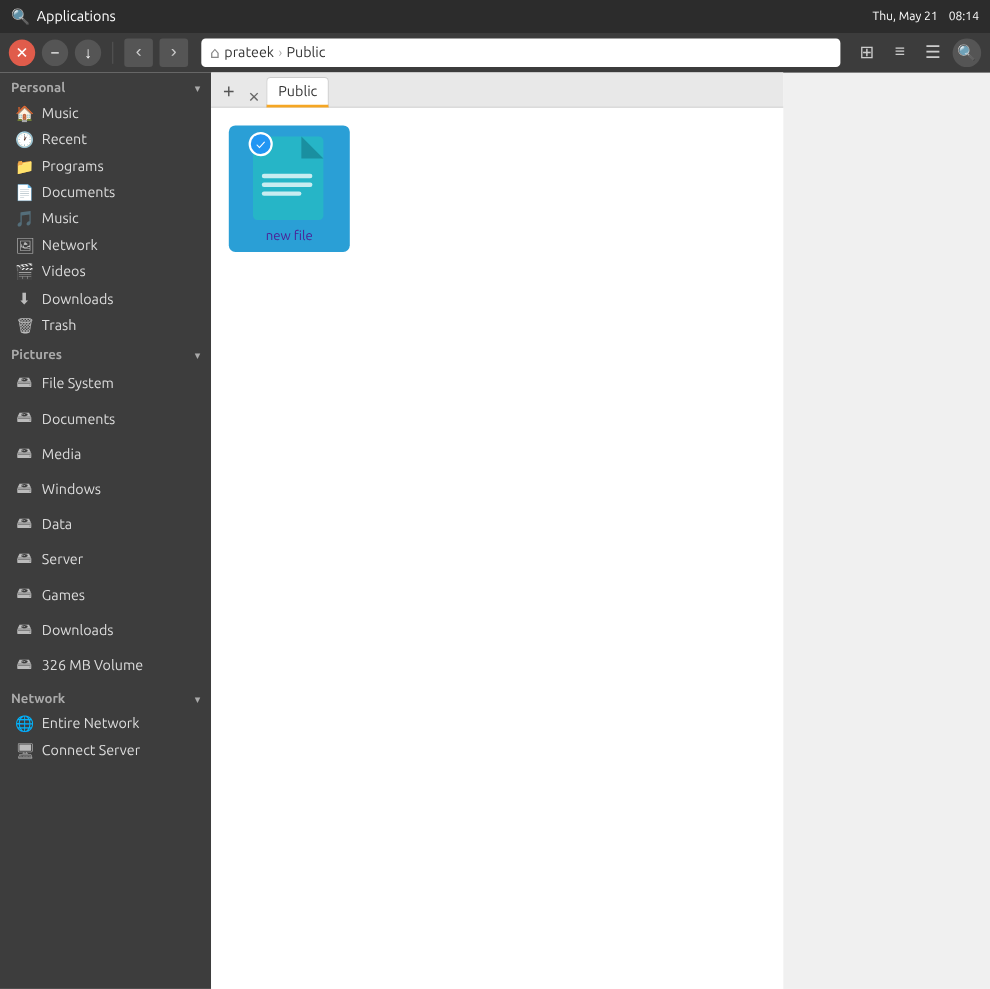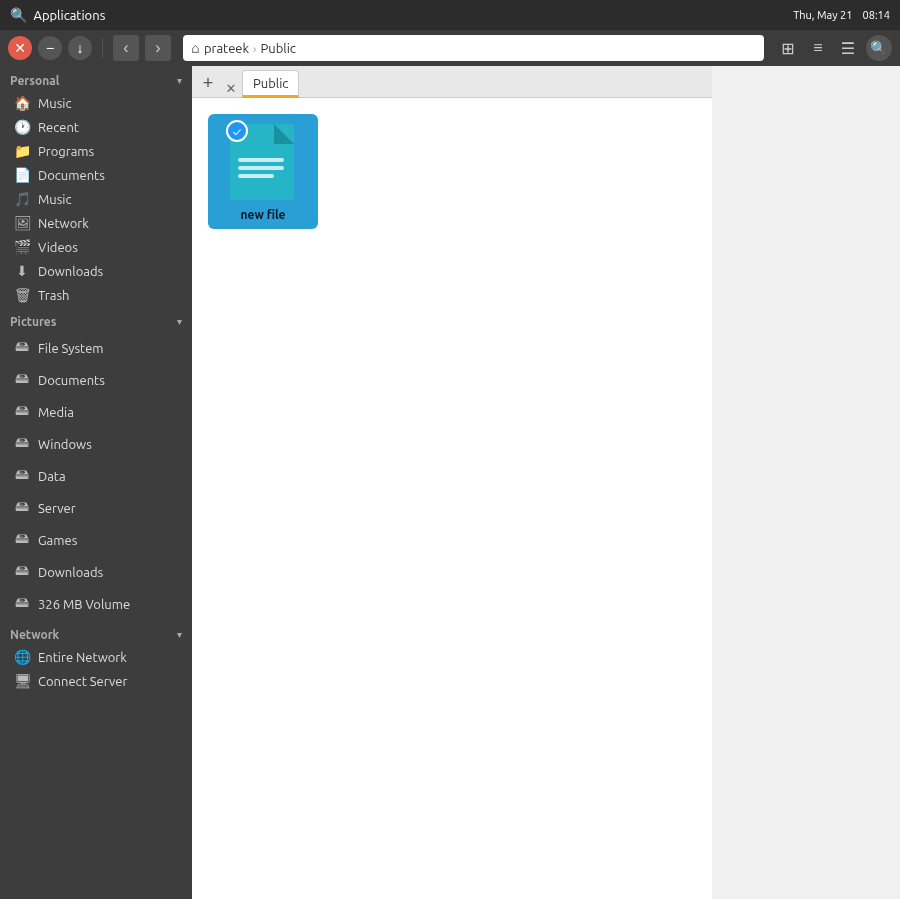--- a/index.html
+++ b/index.html
@@ -230,21 +230,21 @@
       color: #fff; font-size: 12px;
     }
 
     .file-label {
       margin-top: 6px;
       font-size: 12px;
       text-align: center;
       color: #333;
       word-break: break-all;
     }
-    .file-item.selected .file-label { color: #0f172a; font-weight: bold; }
+    .file-item.selected .file-label { color: #4c1d95; }
 
     
     #sidebar::-webkit-scrollbar { width: 6px; }
     #sidebar::-webkit-scrollbar-thumb { background: #555; border-radius: 3px; }
   </style>
 </head>
 <body>
 
 <div id="topbar">
   <div id="topbar-left">

